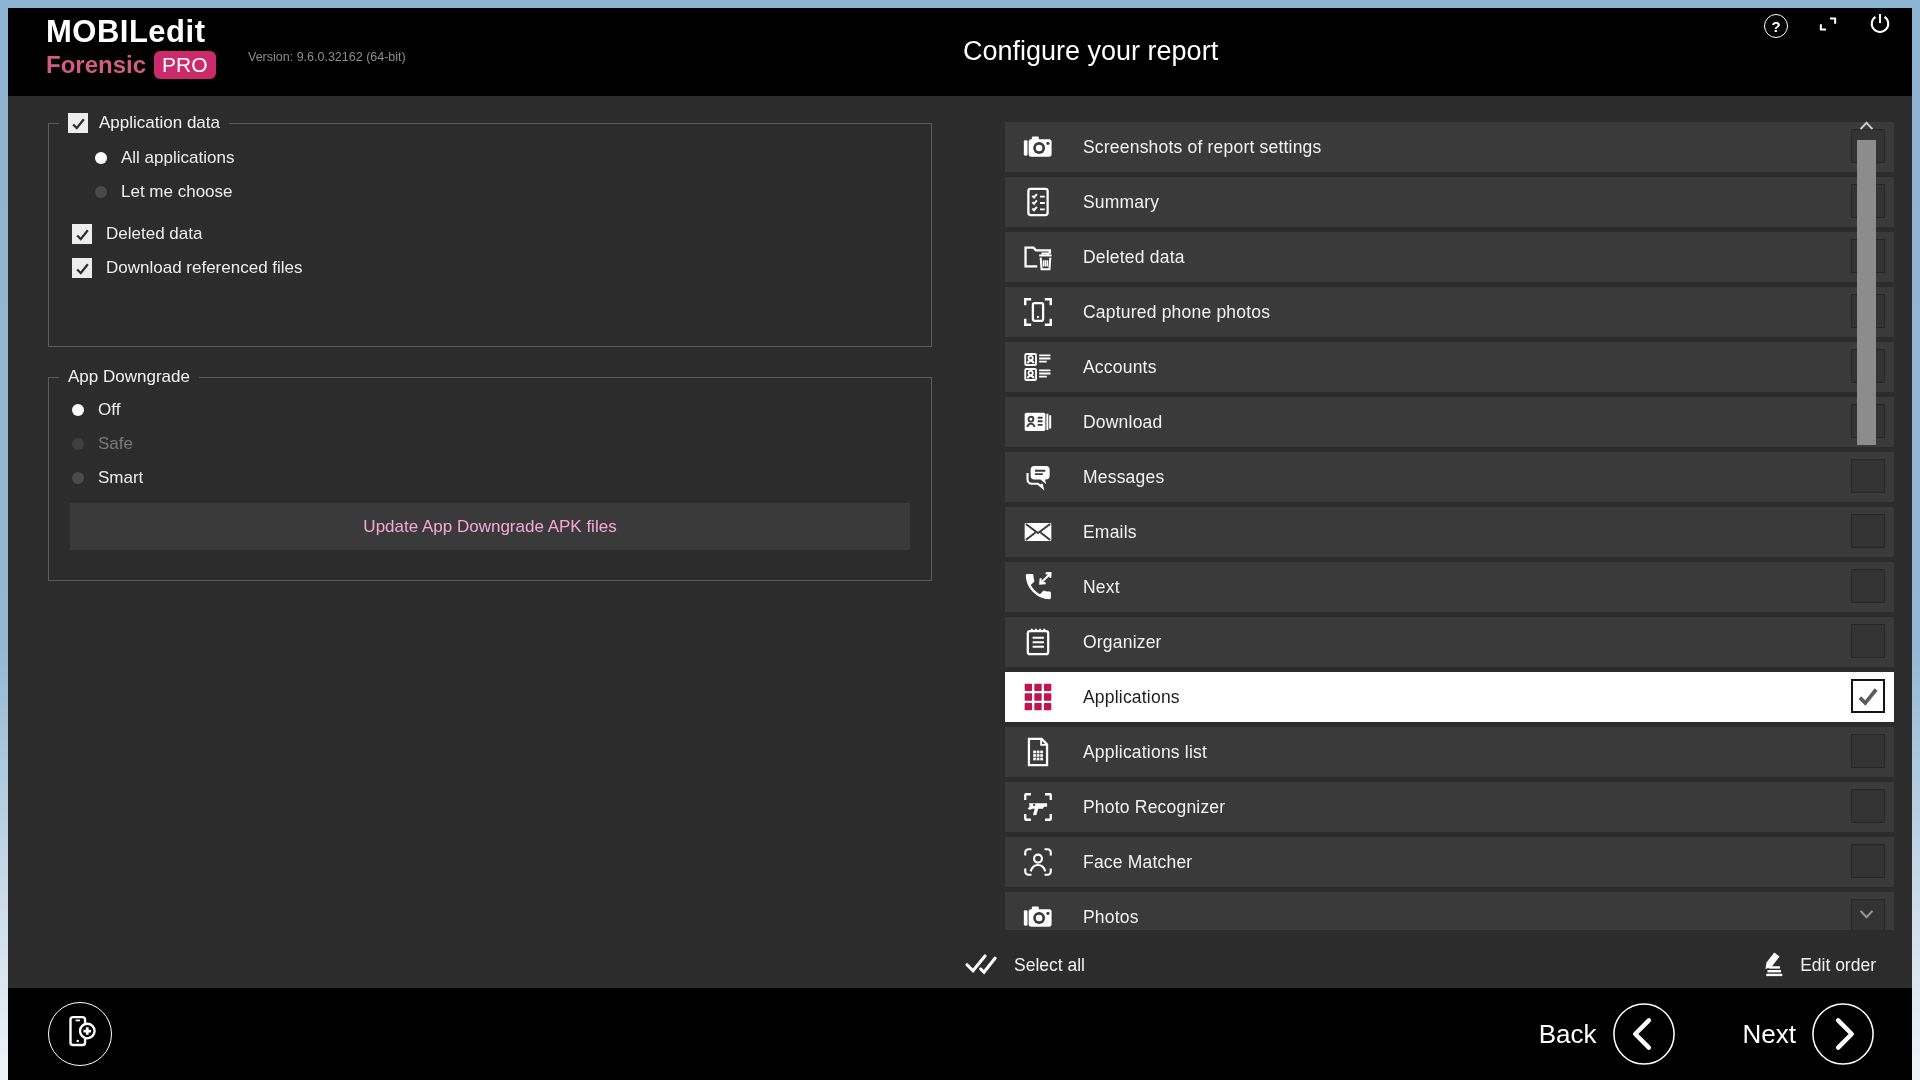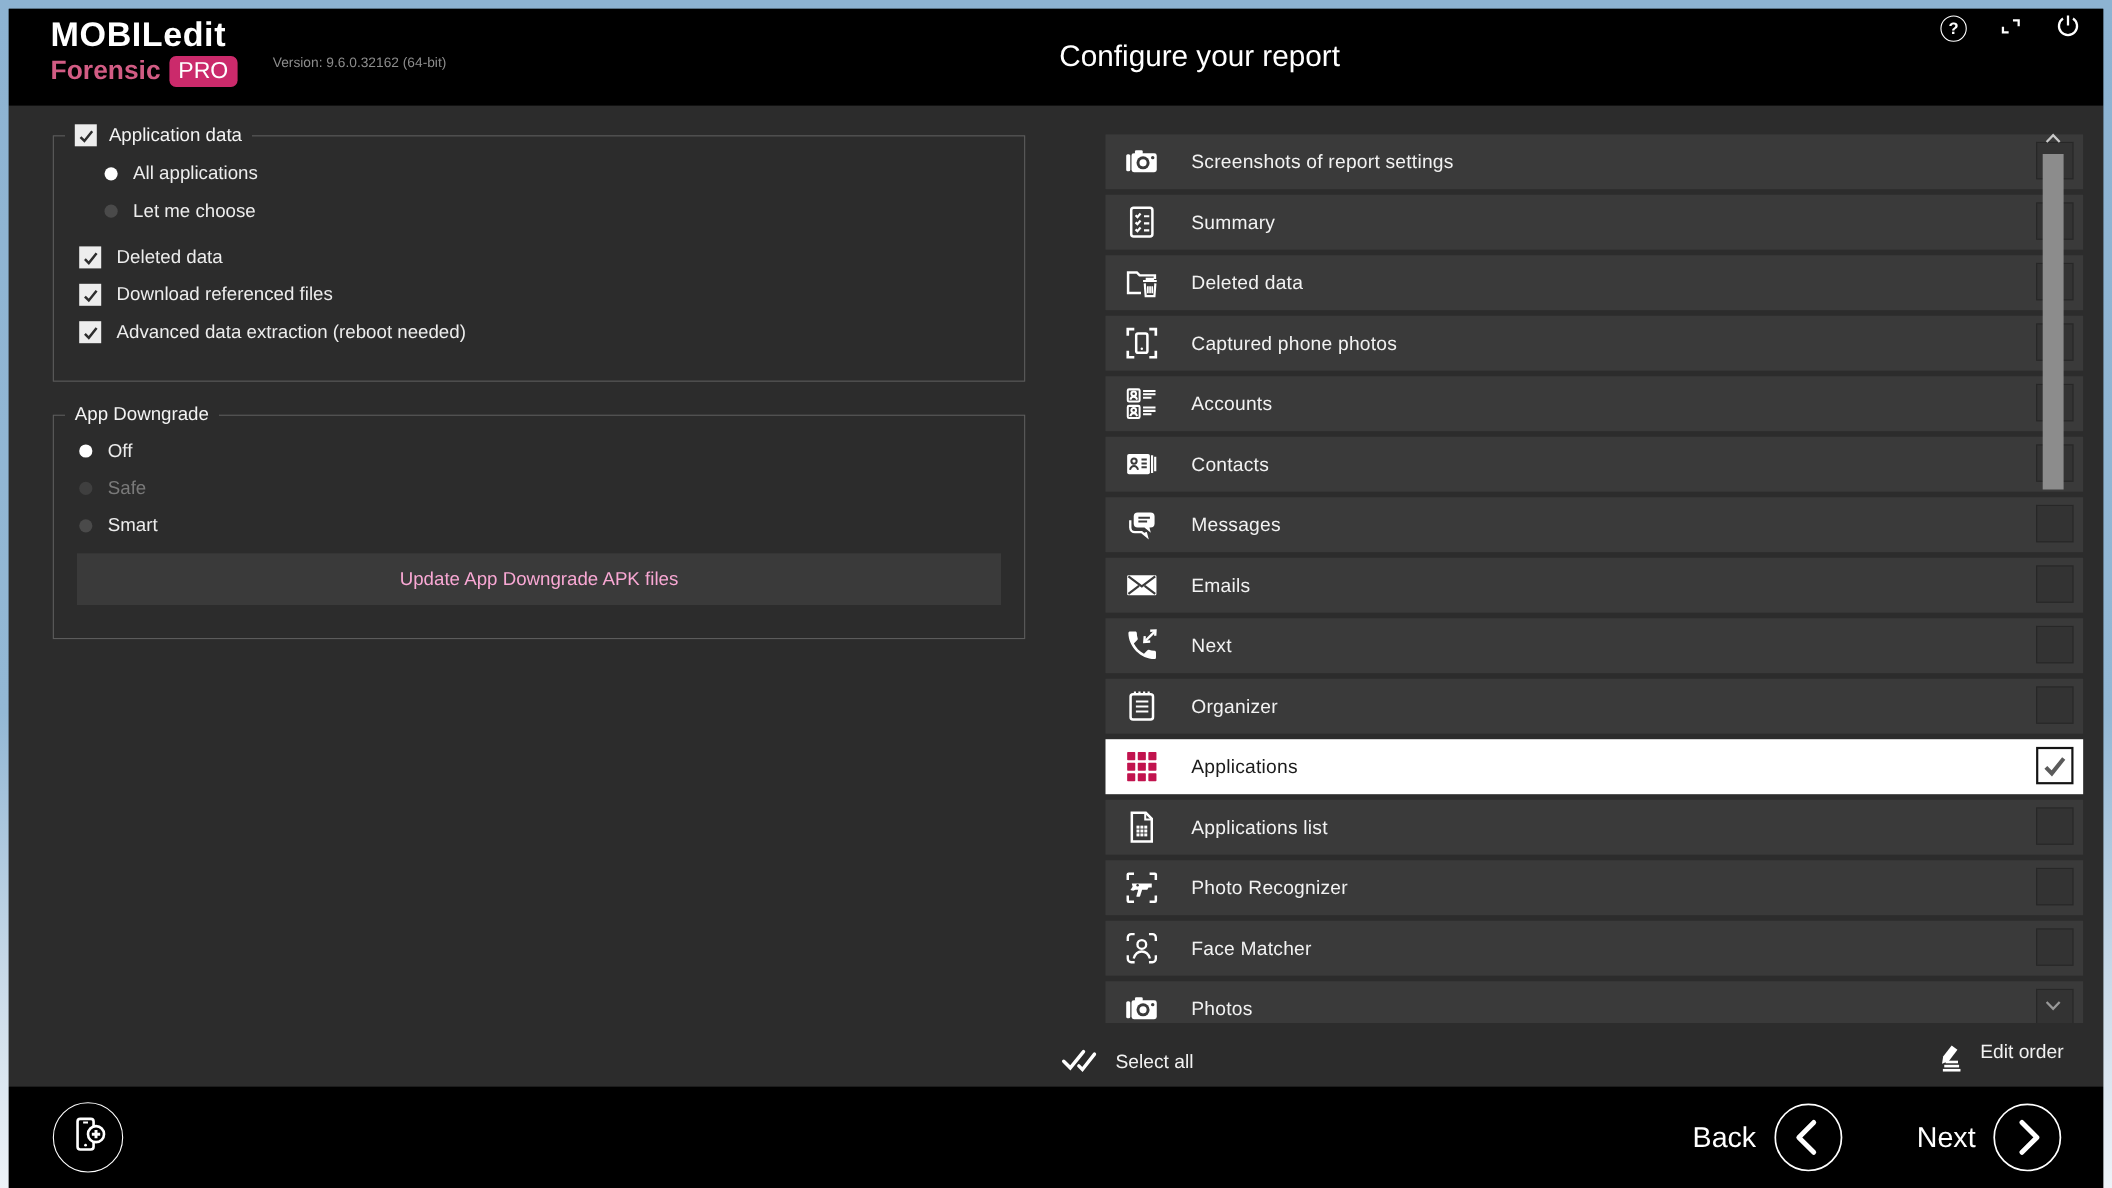--- a/index.html
+++ b/index.html
@@ -67,21 +67,21 @@
   .sb-thumb{position:absolute;left:1849px;top:44px;width:19px;height:305px;background:#8c8c8c;cursor:pointer;}
   .sb-down{position:absolute;left:1849px;top:806px;width:19px;height:24px;}
   .sb-up svg,.sb-down svg{width:19px;height:24px;}
 
   
   .select-all{position:absolute;left:955px;top:850px;height:38px;display:flex;
     align-items:center;gap:17px;cursor:pointer;}
   .select-all svg{width:34px;height:30px;}
   .strip-label{font-size:17.5px;color:#f2f2f2;}
   .edit-order{position:absolute;right:36px;top:850px;height:38px;display:flex;
-    gap:14px;cursor:pointer;}
+    align-items:center;gap:14px;cursor:pointer;}
   .edit-order svg{width:30px;height:30px;}
 
   
   .ftr{position:absolute;left:0;top:980px;width:1904px;height:92px;background:#000;}
   .add-phone{position:absolute;left:40px;top:14px;width:64px;height:64px;border:1.7px solid #fff;
     border-radius:50%;box-sizing:border-box;display:flex;align-items:center;justify-content:center;cursor:pointer;}
   .add-phone svg{width:38px;height:38px;}
   .nav{position:absolute;right:36px;top:0;height:92px;display:flex;align-items:center;}
   .nav-label{font-size:26px;color:#fff;}
   .nav-circ{width:66px;height:66px;margin-left:14px;cursor:pointer;}
@@ -154,28 +154,20 @@
               <span class="opt-label">Deleted data</span>
             </div>
             <div class="opt-row">
               <span class="cb">
                 <svg viewBox="0 0 24 24" fill="none" stroke="#2e2e2e" stroke-width="3.2">
                   <path d="M4.5 13.5l5 5L19.5 6"></path>
                 </svg>
               </span>
               <span class="opt-label">Download referenced files</span>
             </div>
-            <div class="opt-row">
-              <span class="cb">
-                <svg viewBox="0 0 24 24" fill="none" stroke="#2e2e2e" stroke-width="3.2">
-                  <path d="M4.5 13.5l5 5L19.5 6"></path>
-                </svg>
-              </span>
-              <span class="opt-label">Advanced data extraction (reboot needed)</span>
-            </div>
           </div>
     </fieldset>
 
     <fieldset id="fs-downgrade">
       <legend>
         <span>App Downgrade</span>
       </legend>
       <div id="downgrade-radios" class="checks-indent">
             <div class="opt-row">
               <span class="radio sel"></span>
@@ -270,21 +262,21 @@
               <svg viewBox="0 0 24 24">
                 <path d="M18.6 6.2v11.4M20.6 7.2v9.4" stroke="#fff" stroke-width="1.4" fill="none"></path>
                 <rect x="2.6" y="5.4" width="14.6" height="13" rx="1.2" fill="#fff"></rect>
                 <g stroke="#3a3a3a" stroke-width="1.3" fill="none">
                   <circle cx="7" cy="10" r="1.7"></circle>
                   <path d="M4.4 15.6c.5-1.7 1.4-2.5 2.6-2.5s2.1.8 2.6 2.5"></path>
                   <path d="M11.8 9h3.4M11.8 11.5h3.4M11.8 14h3.4"></path>
                 </g>
               </svg>
             </span>
-            <span class="llabel">Contacts</span>
+            <span class="llabel">Download</span>
             <span class="lcb"></span>
           </div>
           <div class="lrow">
             <span class="licon">
               <svg viewBox="0 0 24 24">
                 <path d="M9.4 4.2h8.2a2.6 2.6 0 0 1 2.6 2.6v4.4a2.6 2.6 0 0 1-2.6 2.6h-.7l.9 3.4-4.1-3.4H9.4a2.6 2.6 0 0 1-2.6-2.6V6.8a2.6 2.6 0 0 1 2.6-2.6z" fill="#fff"></path>
                 <path d="M9.8 7.6h7.4M9.8 10h5.6" stroke="#3a3a3a" stroke-width="1.3"></path>
                 <path d="M4.6 9.2v4.6a3 3 0 0 0 3 3h4.3l3.3 2.7-.7-2.7" fill="none" stroke="#fff" stroke-width="1.5"></path>
               </svg>
             </span>

